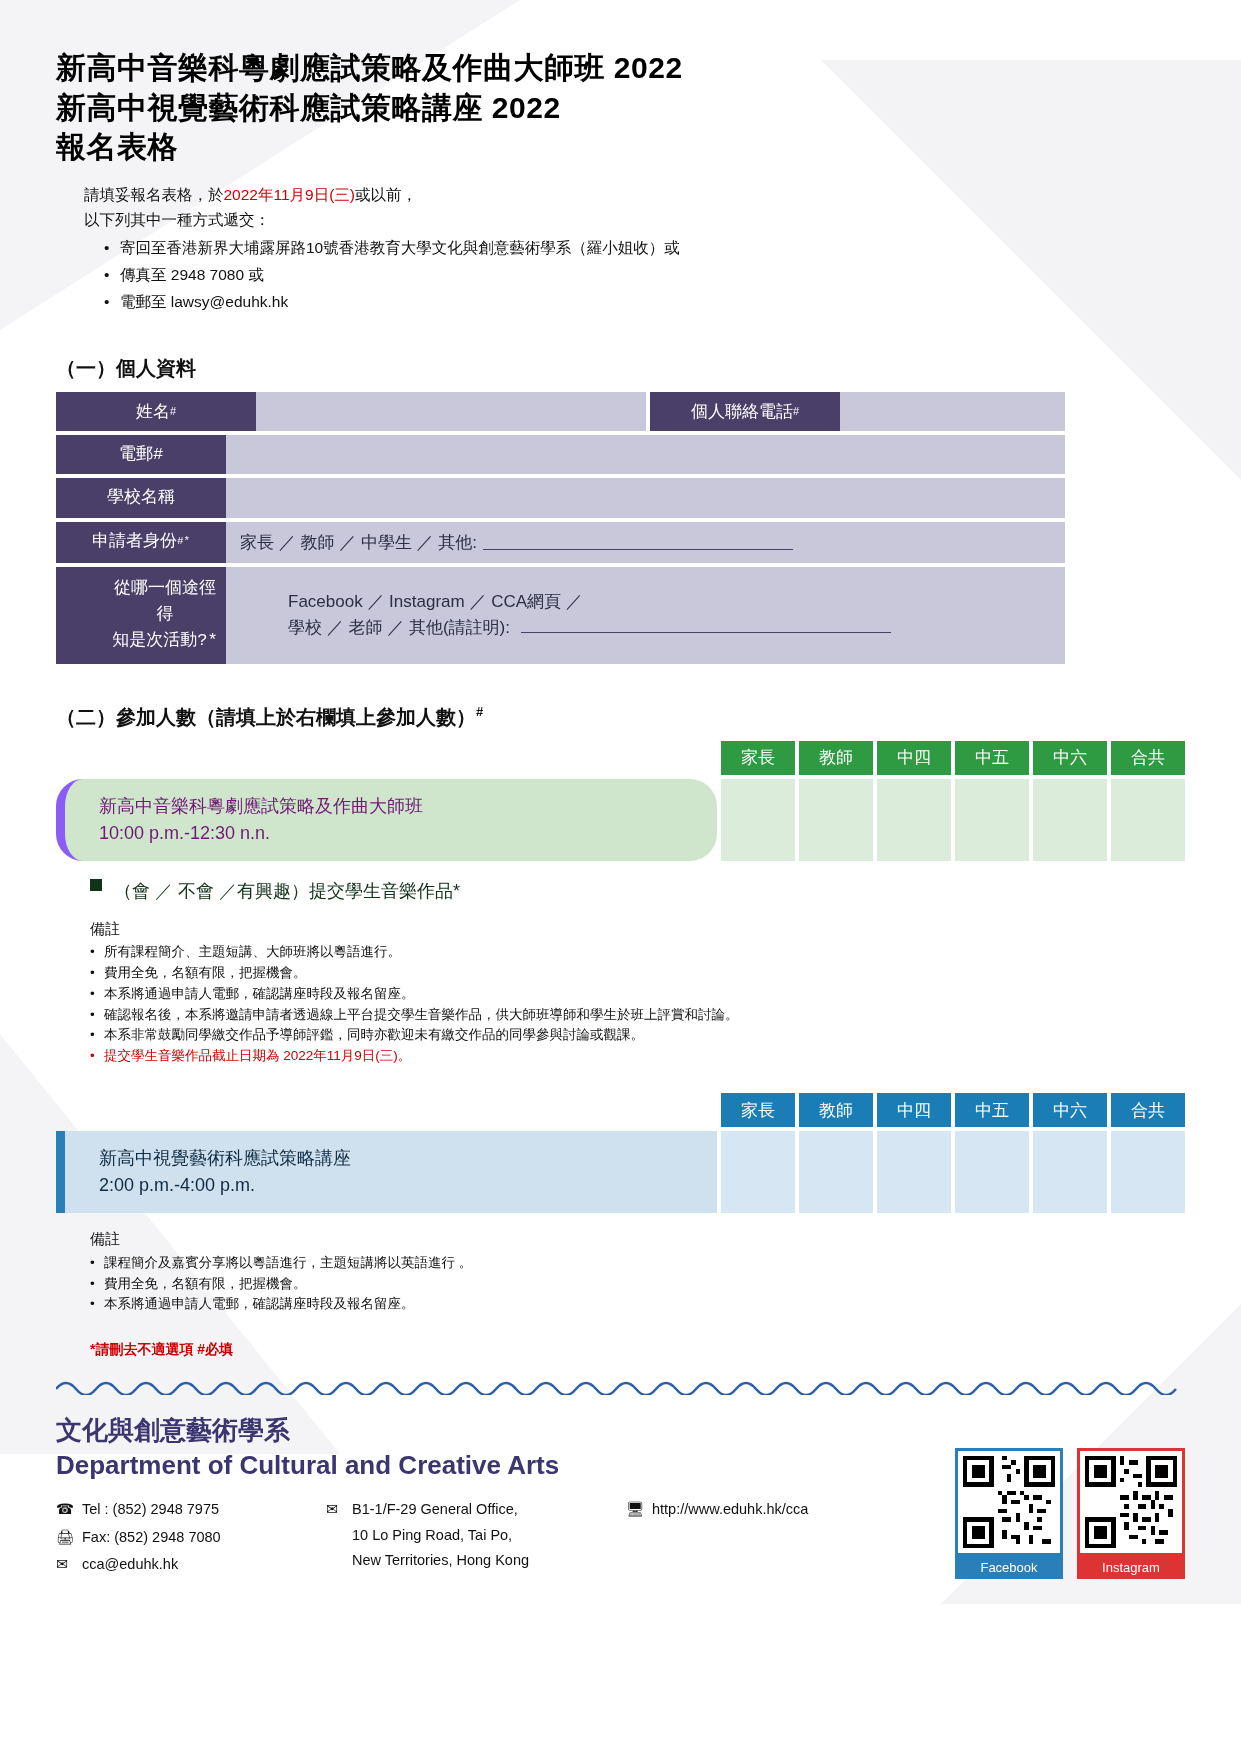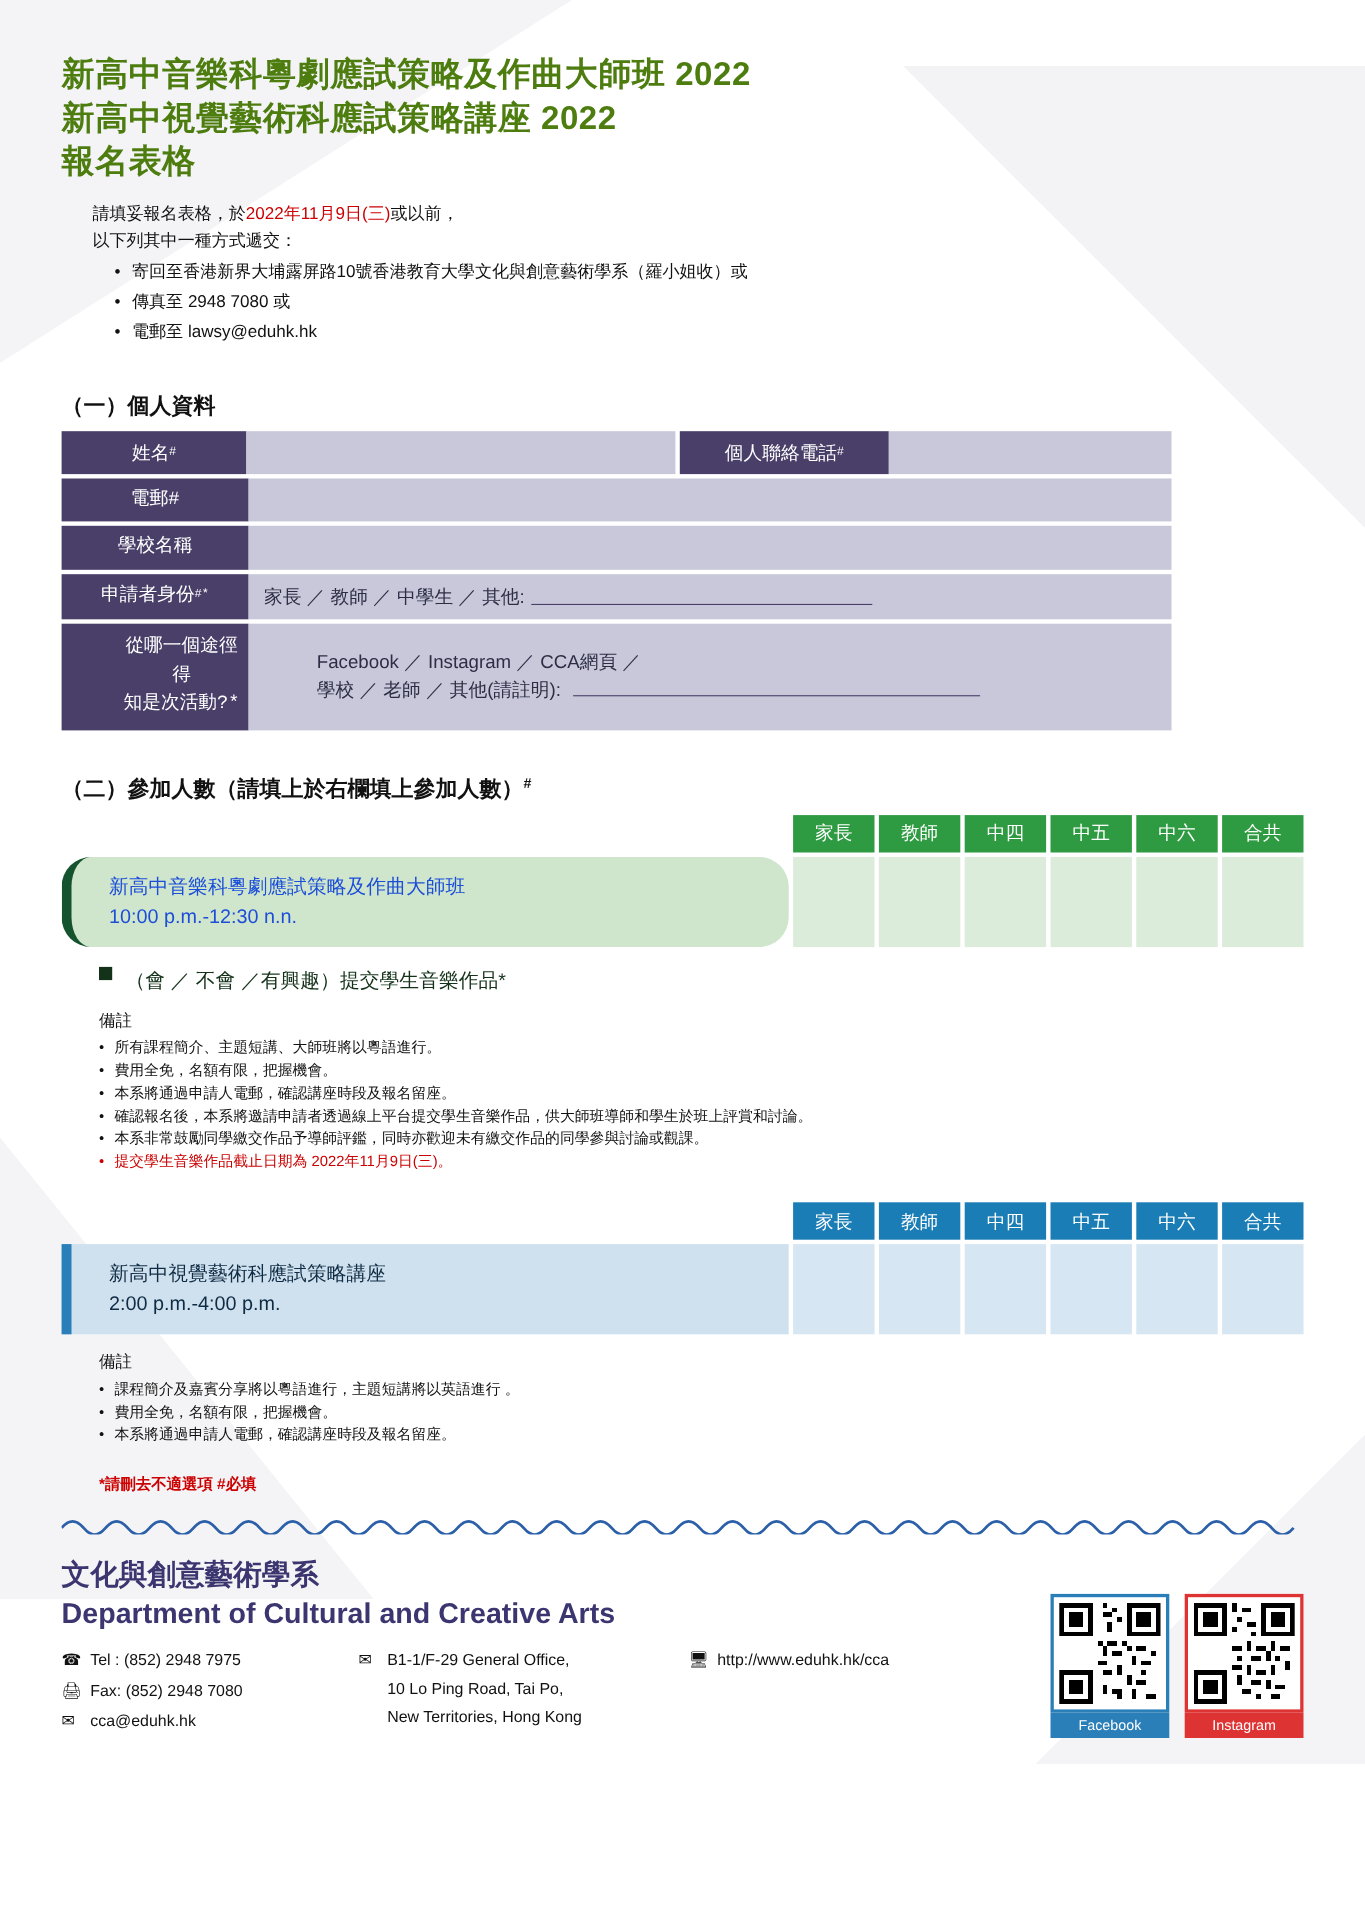--- a/index.html
+++ b/index.html
@@ -16,61 +16,61 @@
   .bg1{top:0;left:0;width:520px;height:330px;
        clip-path:polygon(0 0,100% 0,0 100%);background:#f4f4f6;}
   .bg2{top:60px;right:0;width:420px;height:420px;
        clip-path:polygon(100% 0,100% 100%,0 0);background:#f3f3f5;}
   .bg3{bottom:300px;left:0;width:340px;height:420px;
        clip-path:polygon(0 100%,0 0,100% 100%);background:#f4f4f6;}
   .bg4{bottom:150px;right:0;width:300px;height:300px;
        clip-path:polygon(100% 100%,100% 0,0 100%);background:#f4f4f6;}
   .page{position:relative;z-index:2;padding:48px 56px 0 56px;box-sizing:border-box;}
 
-  h1.title{font-size:30px;line-height:1.32;margin:0;font-weight:bold;letter-spacing:.5px;color:#4d7c0f;}
+  h1.title{font-size:30px;line-height:1.32;margin:0;font-weight:bold;letter-spacing:.5px;color:#000000;}
   .title-line{display:block;}
 
   .intro{margin:16px 0 0 28px;font-size:15.5px;line-height:1.6;color:#111;}
   .intro .red{color:#cc0000;}
   .intro ul{margin:4px 0 0 0;padding-left:20px;list-style:none;}
   .intro ul li{position:relative;padding-left:16px;margin:2px 0;}
   .intro ul li:before{content:"\2022";position:absolute;left:0;top:0;}
 
   .section-head{font-size:20px;font-weight:bold;margin:40px 0 10px 0;color:#111;}
   .section-head .sup{font-size:13px;vertical-align:super;}
 
   
   .form-grid{width:1009px;}
   .frow{display:flex;margin-bottom:4px;}
   .lbl{background:#4a3f68;color:#fff;font-size:17px;display:flex;align-items:center;
        justify-content:center;text-align:center;box-sizing:border-box;padding:9px 6px;line-height:1.25;}
   .lbl sup{font-size:11px;}
   .val{background:#c8c8da;box-sizing:border-box;padding:9px 14px;font-size:17px;color:#2d2d45;
        display:flex;align-items:center;}
-  .w-name{width:168px;}
+  .w-name{width:200px;}
   .w-namev{width:390px;margin-right:4px;}
   .w-tel{width:190px;}
   .w-telv{flex:1;}
   .w-full-lbl{width:170px;font-family:Liberation Mono, monospace;}
   .w-full-val{flex:1;}
   .blank-line{display:inline-block;border-bottom:1.6px solid #4a3f68;width:310px;margin-left:6px;height:15px;}
   .blank-line.short{width:370px;}
   .two-line{display:block;line-height:1.55;margin-left:48px;}
 
   
   .cnt-wrap{margin-top:6px;}
   .cnt-head{display:flex;justify-content:flex-end;margin-bottom:4px;}
   .cnt-cell{width:74px;height:34px;margin-left:4px;display:flex;align-items:center;justify-content:center;
             color:#fff;font-size:17px;}
   .green .cnt-cell{background:#2e9a41;}
   .blue .cnt-cell{background:#1a7db5;}
   .cnt-row{display:flex;align-items:stretch;}
   .cnt-name{flex:1;display:flex;align-items:center;font-size:18px;line-height:1.5;padding:14px 0 14px 34px;
             box-sizing:border-box;}
-  .green .cnt-name{background:#cfe6cd;border-left:9px solid #14532d;color:#1d4ed8;border-radius:27px;}
+  .green .cnt-name{background:#cfe6cd;border-left:9px solid #8b5cf6;color:#701a75;border-radius:27px;}
   .blue .cnt-name{background:#cfe0ee;border-left:9px solid #2b7fb8;color:#0f2c44;}
   .cnt-box{width:74px;margin-left:4px;}
   .green .cnt-box{background:#dcecda;}
   .blue .cnt-box{background:#d6e6f2;}
 
   .sub-opt{margin:18px 0 0 34px;font-size:18px;color:#14321a;display:flex;align-items:flex-start;}
   .sq{width:12px;height:12px;background:#14321a;display:inline-block;margin-right:12px;}
 
   .notes{margin:14px 0 0 34px;font-size:13.5px;line-height:1.55;color:#111;}
   .notes .nh{font-size:15px;margin-bottom:2px;}

